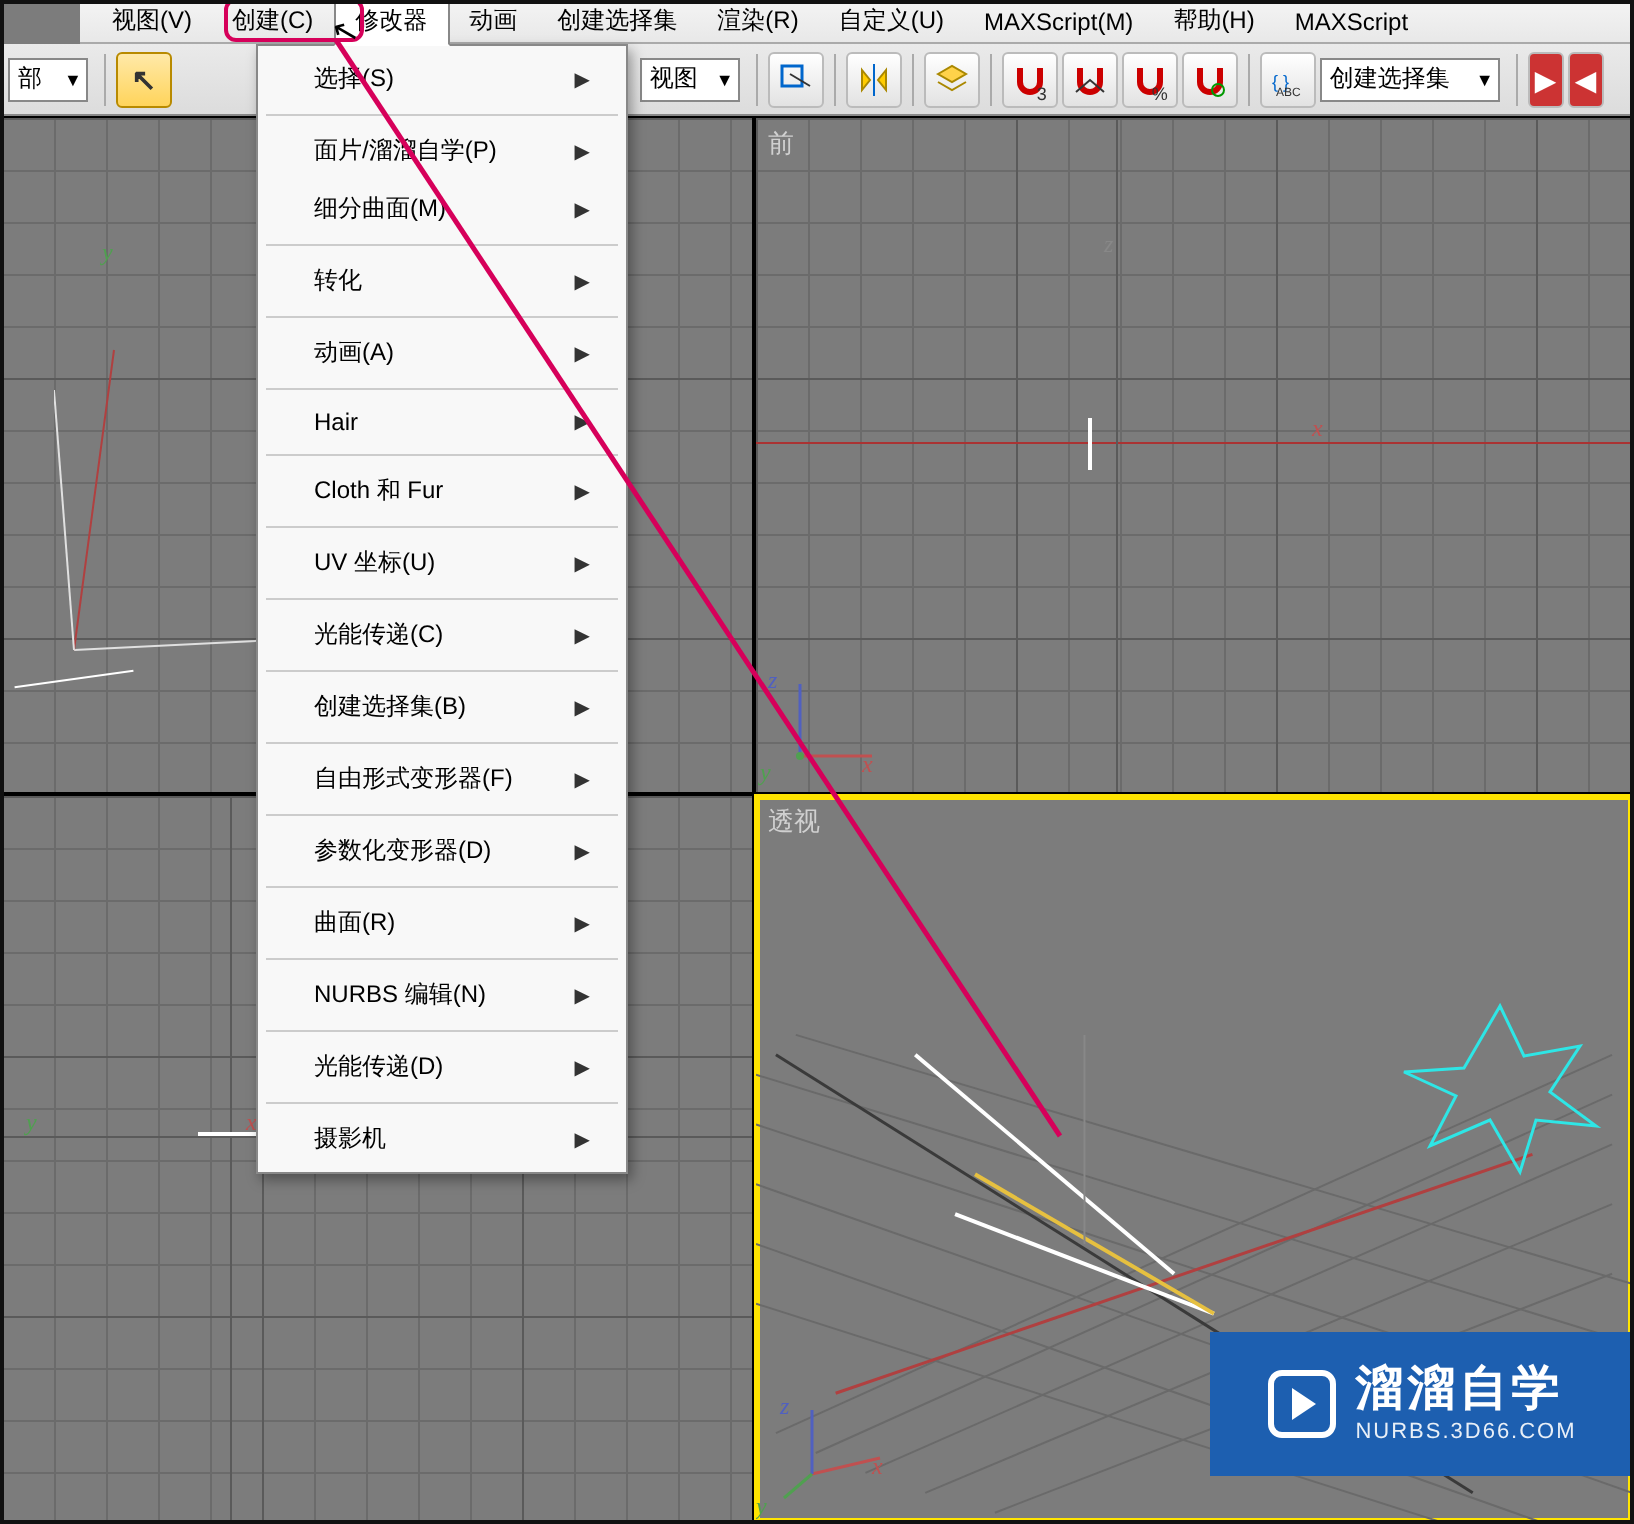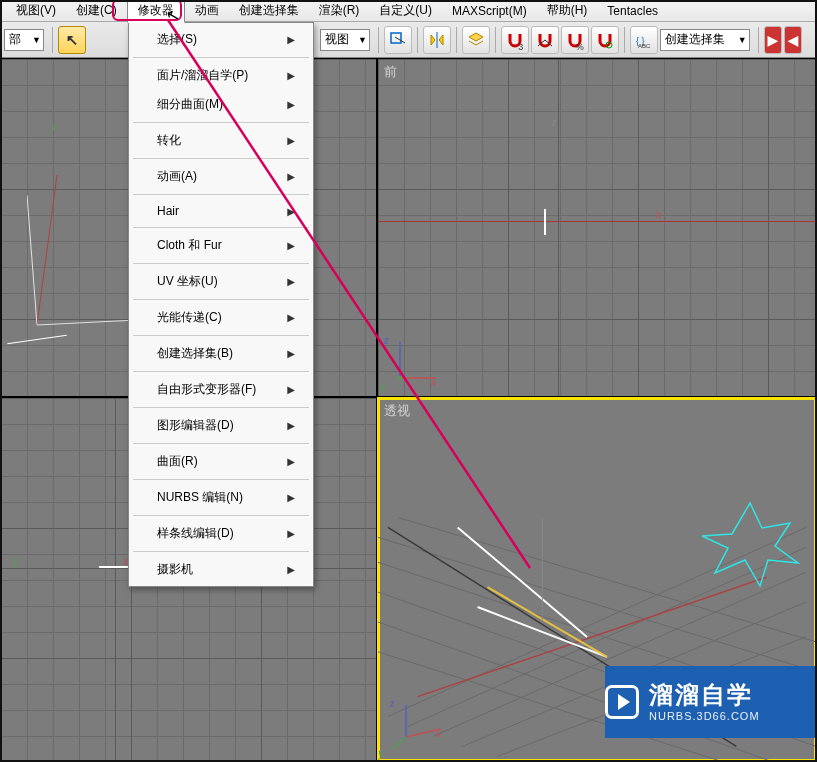--- a/index.html
+++ b/index.html
@@ -14,20 +14,21 @@
   }
 
   
   .menubar {
     background: linear-gradient(#f4f4f4, #e8e8e8);
     border-bottom: 1px solid #aaa;
     height: 22px;
     display: flex;
     align-items: center;
     padding-left: 6px;
+    margin-left: 40px;
   }
   .menubar .menu-item {
     padding: 3px 10px;
     color: #000;
     cursor: default;
   }
   .menubar .menu-item.active {
     background: #fff;
     border: 1px solid #888;
     border-bottom-color: #fff;
@@ -161,21 +162,21 @@
     pointer-events:none;
     z-index:250;
   }
 
   
   .watermark {
     position:absolute;
     right:0; bottom:24px;
     width:212px; height:72px;
     background:#1d5fb0;
-    display:flex; align-items:center; justify-content:flex-start;
+    display:flex; align-items:center; justify-content:center;
     gap:10px;
     color:#fff;
     z-index:50;
   }
   .watermark .play {
     width:34px; height:34px; border:3px solid #fff; border-radius:7px;
     display:flex; align-items:center; justify-content:center;
   }
   .watermark .play::after { content:""; border-left:12px solid #fff; border-top:8px solid transparent; border-bottom:8px solid transparent; margin-left:3px;}
   .watermark .wm-text { display:flex; flex-direction:column; line-height:1.2;}
@@ -191,21 +192,21 @@
 <div class="menubar">
   <div class="menu-item">视图(V)</div>
   <div class="menu-item">创建(C)</div>
   <div class="menu-item active">修改器</div>
   <div class="menu-item">动画</div>
   <div class="menu-item">创建选择集</div>
   <div class="menu-item">渲染(R)</div>
   <div class="menu-item">自定义(U)</div>
   <div class="menu-item">MAXScript(M)</div>
   <div class="menu-item">帮助(H)</div>
-  <div class="menu-item">Tentacles</div>
+  <div class="menu-item">MAXScript</div>
 </div>
 
 <div class="toolbar">
   <input class="tb-input tb-dropdown" value="部" style="">
   <span style="margin-left:-14px;margin-right:6px;font-size:9px;">▼</span>
   <div class="tb-sep"></div>
 
   <div class="tb-btn sel">
     <span class="arrow-icon">↖</span>
   </div>
@@ -333,36 +334,36 @@
       <span>创建选择集(B)</span>
       <span class="arrow">▶</span>
     </div>
   <div class="dd-sep"></div>
   <div class="dd-item">
       <span>自由形式变形器(F)</span>
       <span class="arrow">▶</span>
     </div>
   <div class="dd-sep"></div>
   <div class="dd-item">
-      <span>图形编辑器(D)</span>
+      <span>参数化变形器(D)</span>
       <span class="arrow">▶</span>
     </div>
   <div class="dd-sep"></div>
   <div class="dd-item">
       <span>曲面(R)</span>
       <span class="arrow">▶</span>
     </div>
   <div class="dd-sep"></div>
   <div class="dd-item">
       <span>NURBS 编辑(N)</span>
       <span class="arrow">▶</span>
     </div>
   <div class="dd-sep"></div>
   <div class="dd-item">
-      <span>样条线编辑(D)</span>
+      <span>光能传递(D)</span>
       <span class="arrow">▶</span>
     </div>
   <div class="dd-sep"></div>
   <div class="dd-item">
       <span>摄影机</span>
       <span class="arrow">▶</span>
     </div>
 </div>
 
 <div class="viewports">

